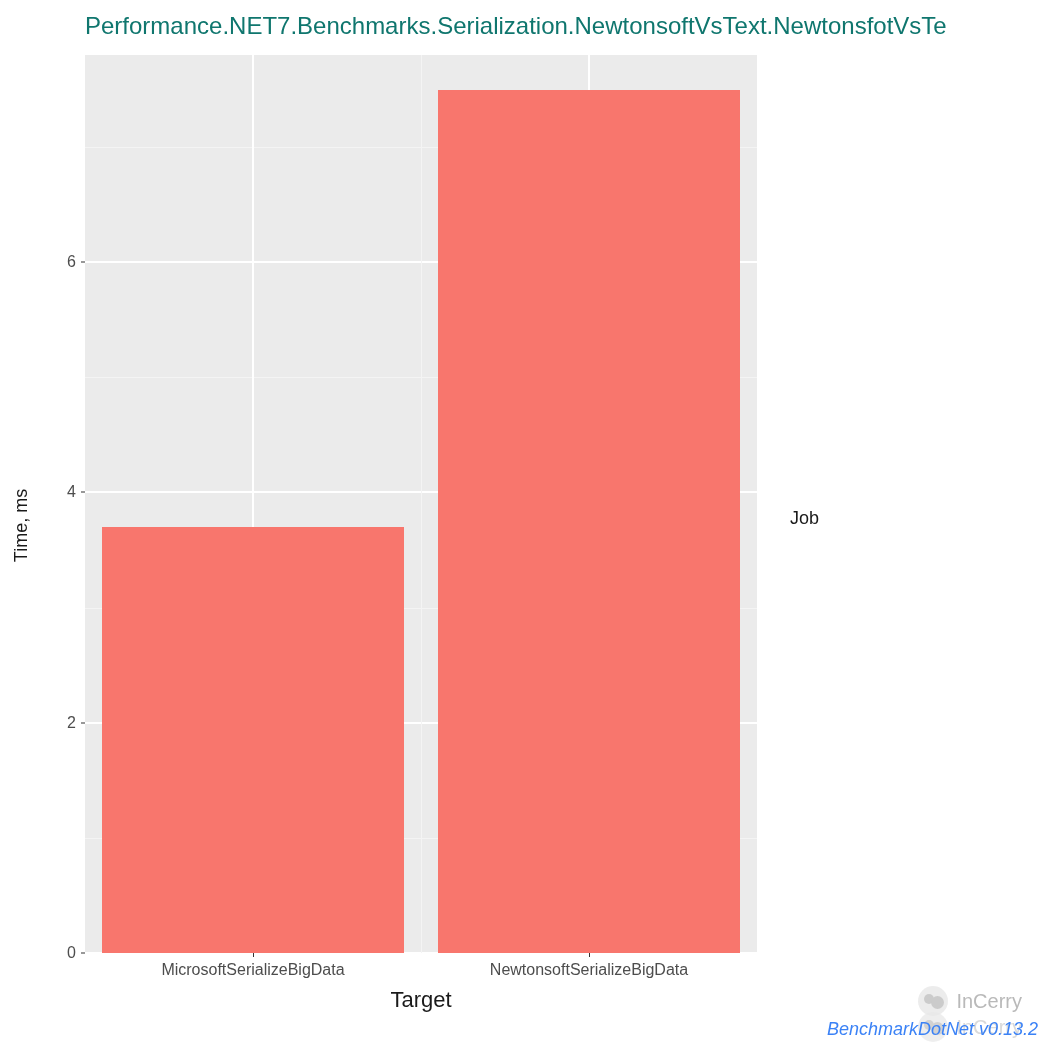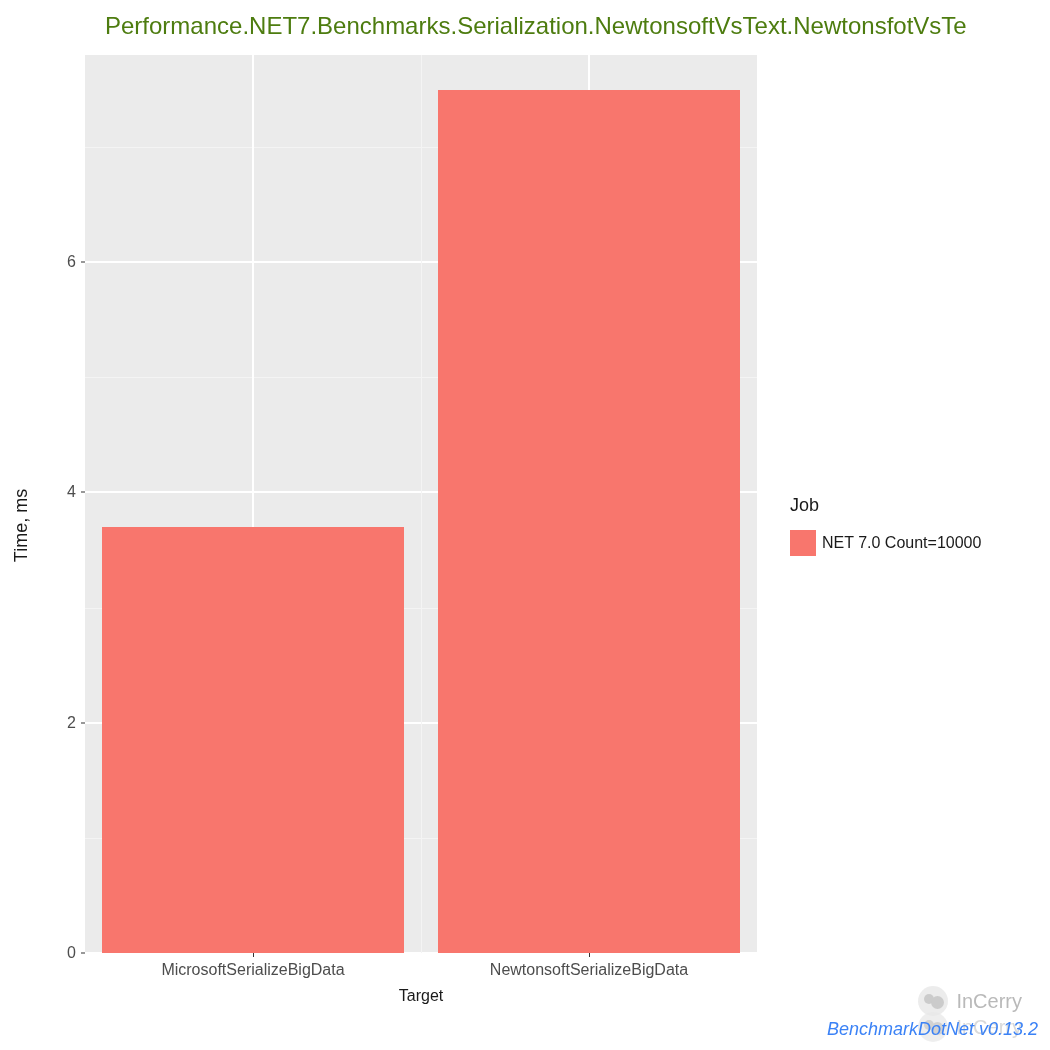--- a/index.html
+++ b/index.html
@@ -13,22 +13,21 @@
   }
   .wrap {
     position: relative;
     width: 1050px; height: 1050px;
   }
   .title {
     position: absolute;
     left: 85px; top: 12px;
     font-size: 24px;
     white-space: nowrap;
-    color: #4d7c0f;
-    margin-left: 20px;
+    color: #0f766e;
   }
   .plot {
     position: absolute;
     left: 85px; top: 55px;
     width: 672px; height: 898px;
     background: #ebebeb;
   }
   .grid-major { position:absolute; background:#ffffff; }
   .grid-minor { position:absolute; background:#f4f4f4; }
   .hmaj { left:0; width:100%; height:2px; }
@@ -70,21 +69,21 @@
     position:absolute;
     left:22px; top:0; width:0; height:100%;
     display:flex; align-items:center; justify-content:center;
   }
   .ylabel-inner { transform: rotate(-90deg); font-size:18px; white-space:nowrap; }
 
   .xlabel {
     position:absolute;
     left:85px; width:672px; top: 987px;
     text-align:center;
-    font-size:16px;
+    font-size:22px;
   }
 
   .legend {
     position:absolute;
     left: 790px; top: 0; height:100%;
     display:flex; flex-direction:column; justify-content:center;
     font-size:16px;
   }
   .legend-title { font-size:18px; margin-bottom:14px; }
   .legend-row { display:flex; align-items:center; gap:6px; }
@@ -149,24 +148,20 @@
     </div>
 
   <div class="ylabel-wrap">
     <div class="ylabel-inner">Time, ms</div>
   </div>
 
   <div class="xlabel">Target</div>
 
   <div class="legend">
     <div class="legend-title">Job</div>
-    <div class="legend-row">
-      <div class="legend-swatch"></div>
-      <div>NET 7.0 Count=10000</div>
-    </div>
   </div>
 
   <div class="watermark">
     <span class="wm-icon"></span>
     <span>InCerry</span>
   </div>
   <div class="watermark2">
     <span class="wm-icon"></span>
     <span>InCerry</span>
   </div>

